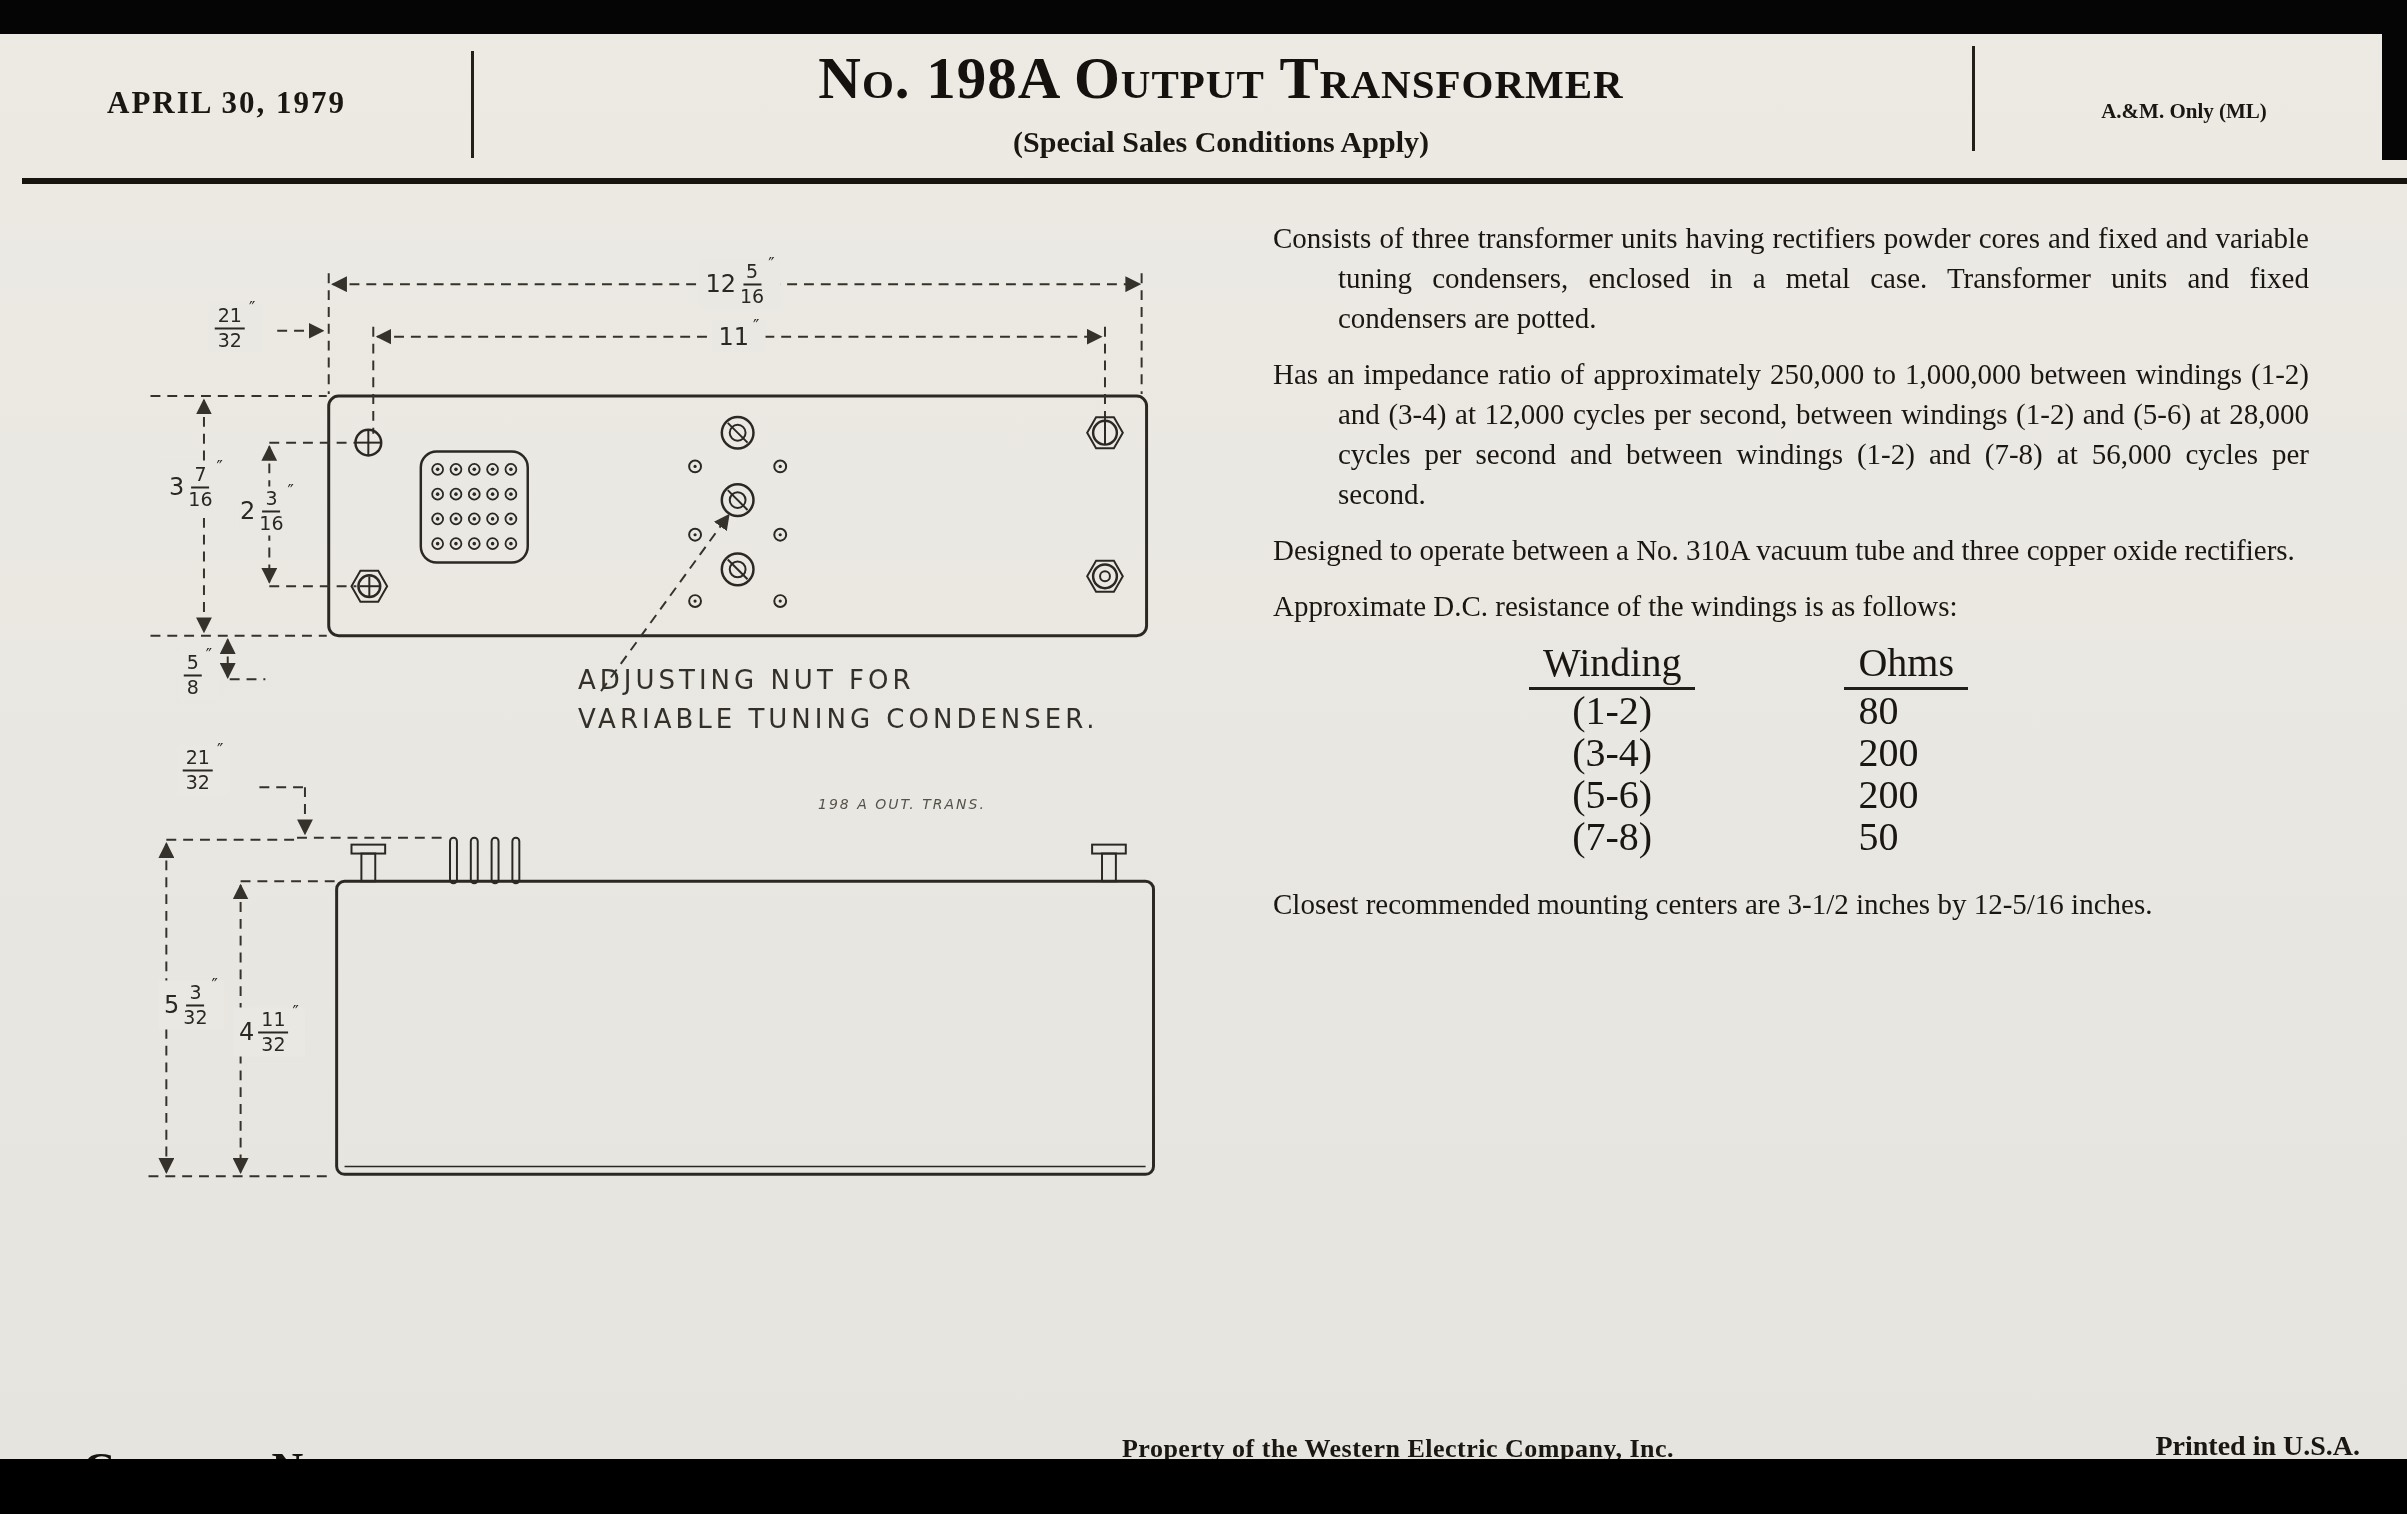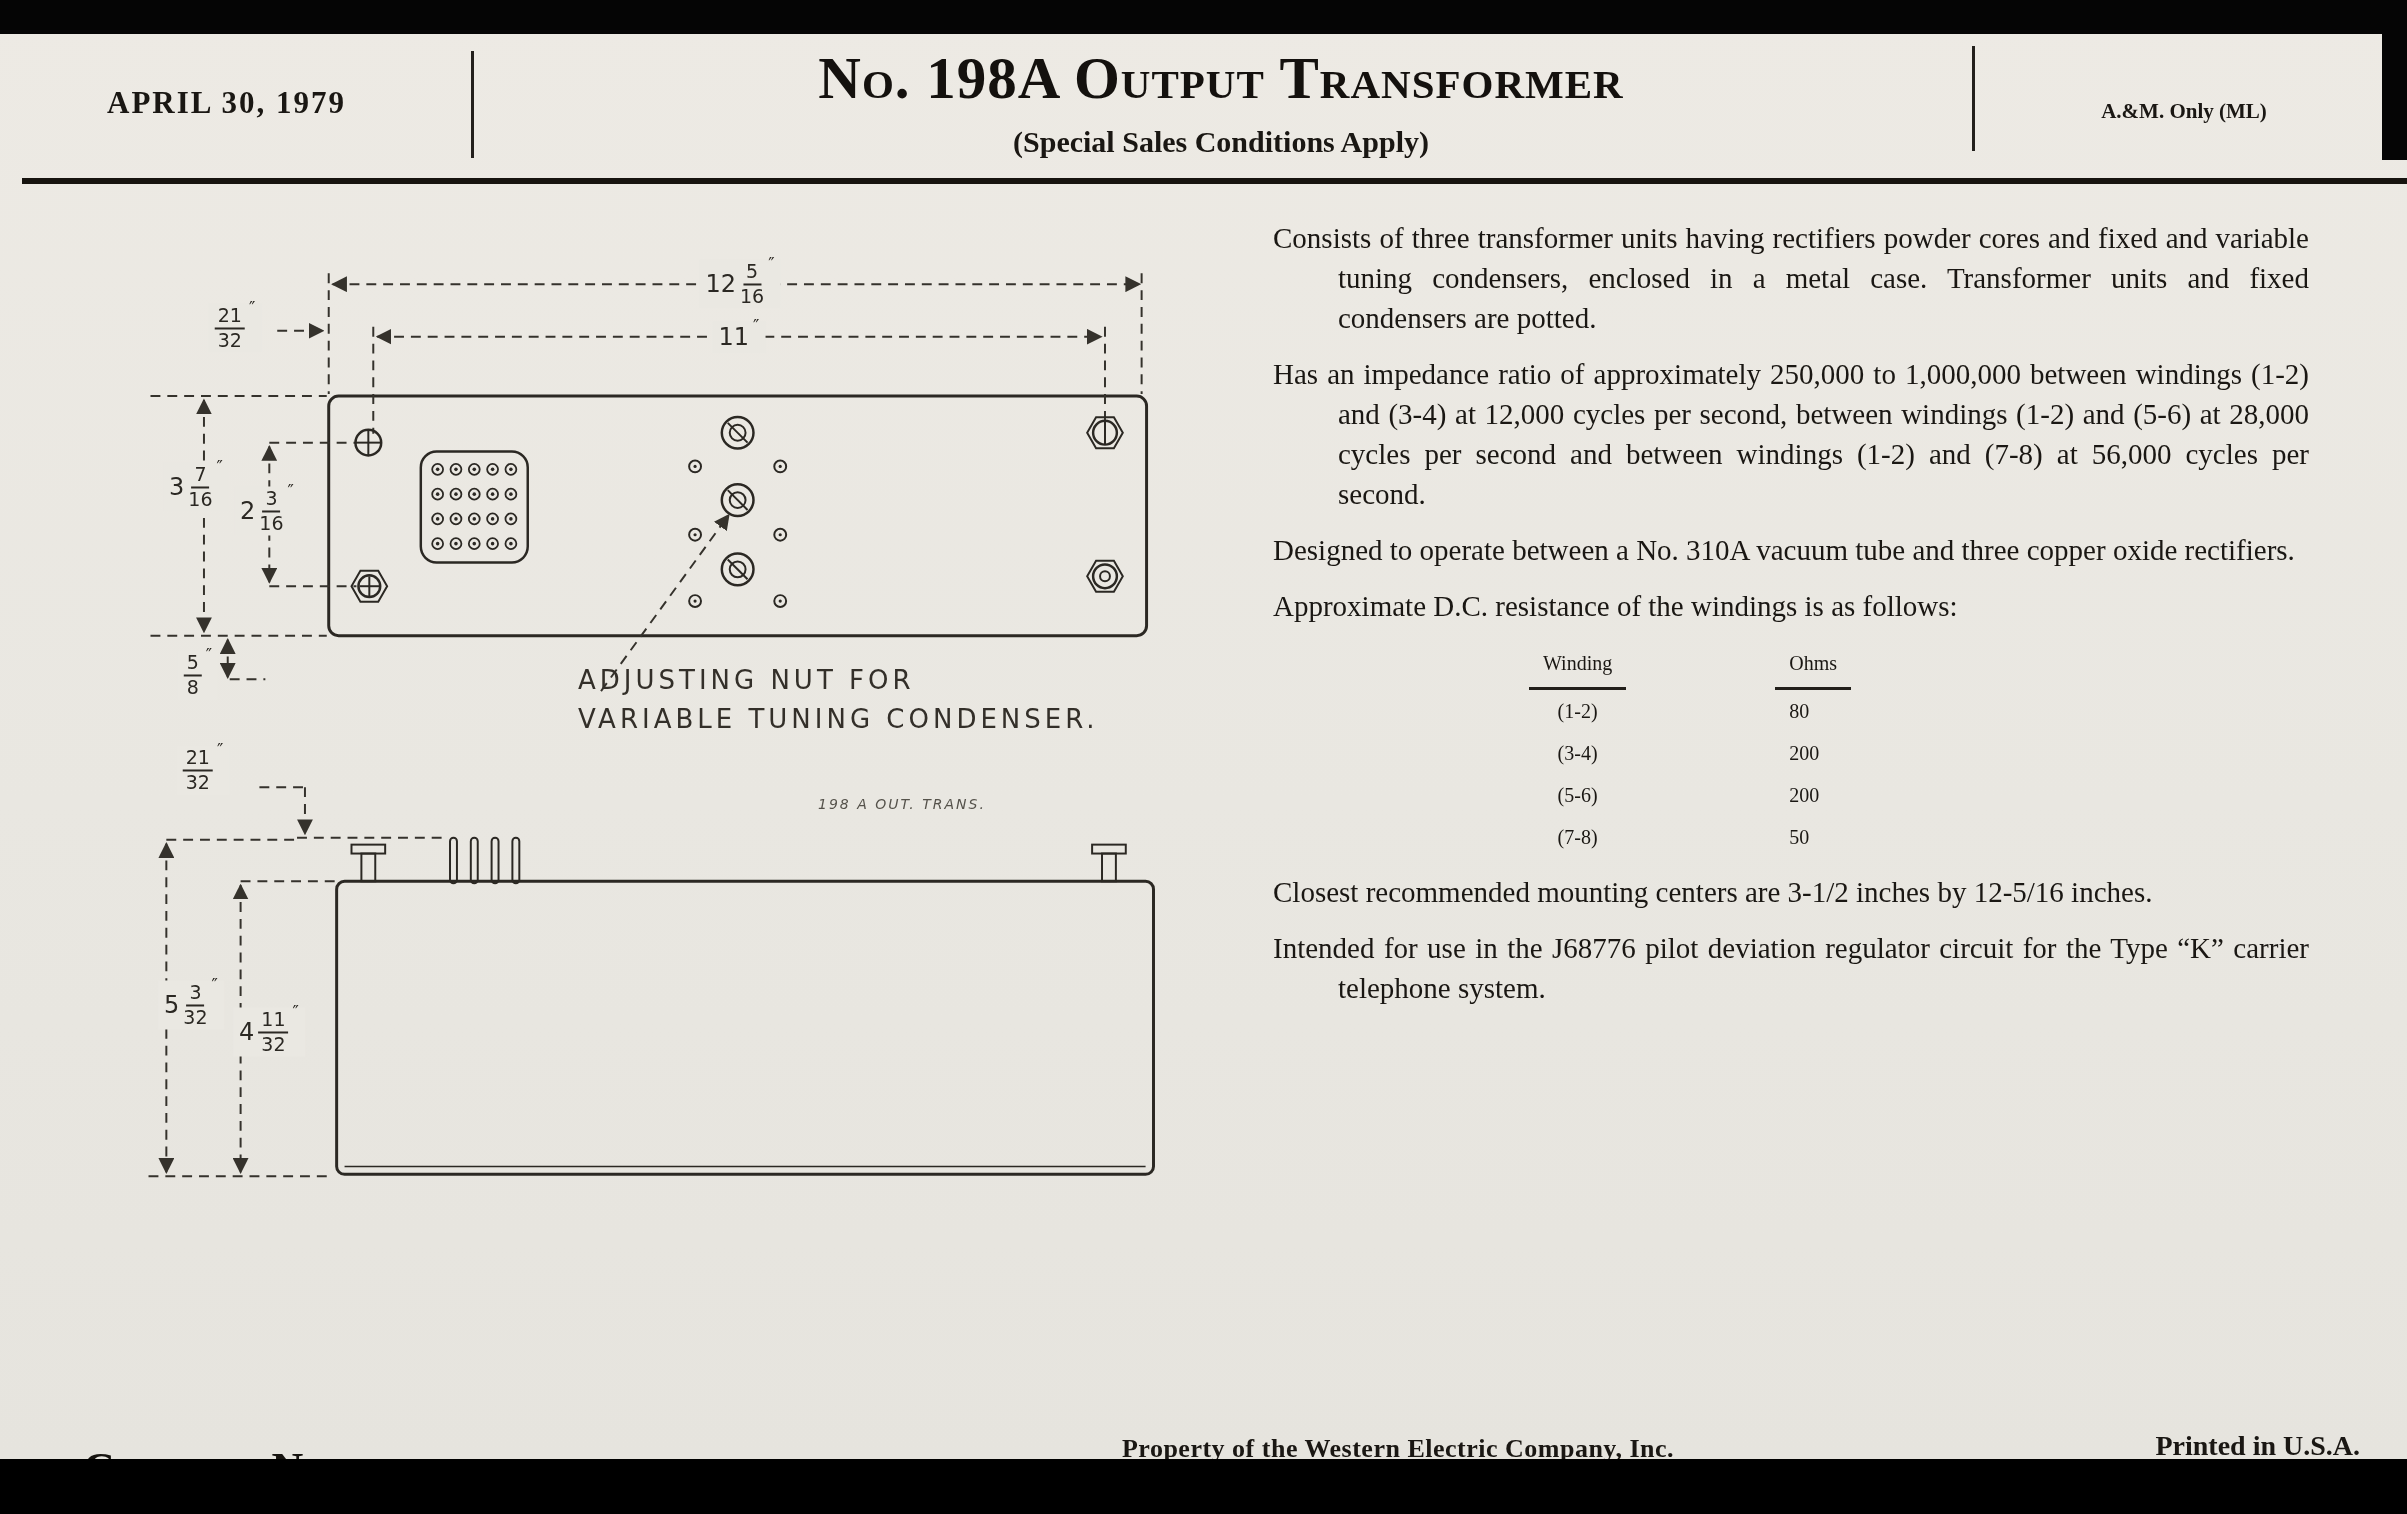--- a/index.html
+++ b/index.html
@@ -23,21 +23,21 @@
     font-variant:small-caps;font-weight:700;font-size:59px;letter-spacing:1px;white-space:nowrap;color:#14110e;}
   .hdr-sub{position:absolute;left:1221px;top:125px;transform:translateX(-50%);
     font-weight:700;font-size:30px;white-space:nowrap;}
   .hdr-note{position:absolute;left:2184px;top:59px;transform:translateX(-50%);
     font-weight:700;font-size:21px;white-space:nowrap;margin-top:40px;}
   .hdr-rule{position:absolute;left:22px;top:178px;width:2386px;height:6px;background:#17140f;}
 
   
   .col{position:absolute;left:1273px;top:218px;width:1036px;font-size:29px;line-height:40px;z-index:3;}
   .col p{margin:0 0 16px 0;text-align:justify;padding-left:65px;text-indent:-65px;}
-  .res-table{border-collapse:separate;border-spacing:149px 0;margin:4px 0 14px 107px;font-size:20px;line-height:42px;}
+  .res-table{border-collapse:separate;border-spacing:149px 0;margin:4px 0 26px 107px;font-size:40px;line-height:42px;}
   .res-table th{font-weight:400;border-bottom:3px solid #221f1a;padding:0 14px 3px 14px;}
   .res-table td{padding:0 14px;}
   .res-table td:first-child,.res-table th:first-child{text-align:center;}
   .res-table td:last-child,.res-table th:last-child{text-align:left;}
 
   
   .ftr-catalog{position:absolute;left:83px;top:1443px;font-variant:small-caps;font-weight:700;
     font-size:44px;letter-spacing:2px;color:#16130f;}
   .ftr-property{position:absolute;left:1398px;top:1434px;transform:translateX(-50%);
     font-weight:700;font-size:26px;letter-spacing:0.5px;white-space:nowrap;}
@@ -340,21 +340,20 @@
           <td>200</td>
         </tr>
         <tr>
           <td>(7-8)</td>
           <td>50</td>
         </tr>
       </tbody>
     </table>
 
     <p>Closest recommended mounting centers are 3-1/2 inches by 12-5/16 inches.</p>
-    <p>Intended for use in the J68776 pilot deviation regulator circuit for the Type “K” carrier telephone system.</p>
   </div>
 
   <div class="ftr-catalog">Catalog No.</div>
   <div class="ftr-property">Property of the Western Electric Company, Inc.</div>
   <div class="ftr-printed">Printed in U.S.A.</div>
 
 </div>
 
 
 </body></html>

